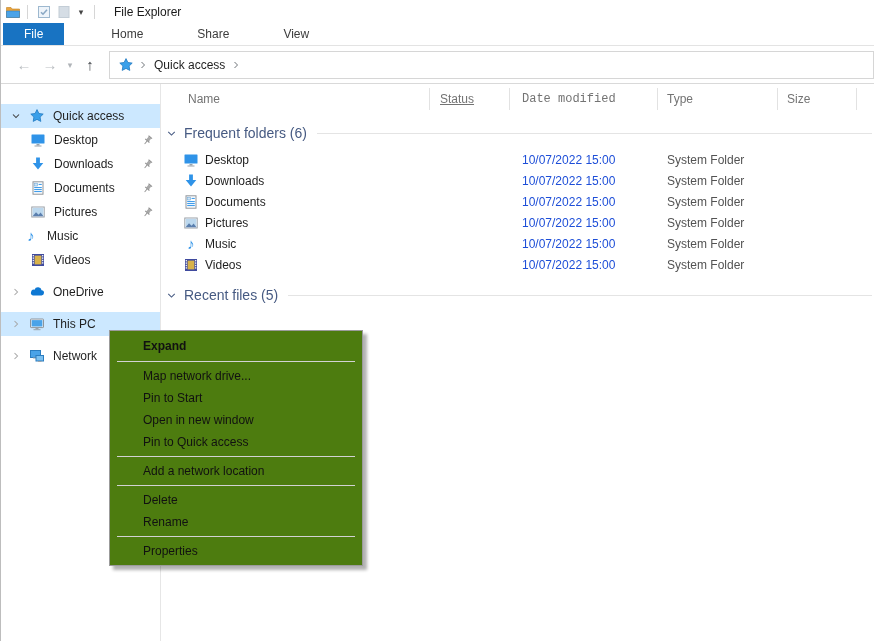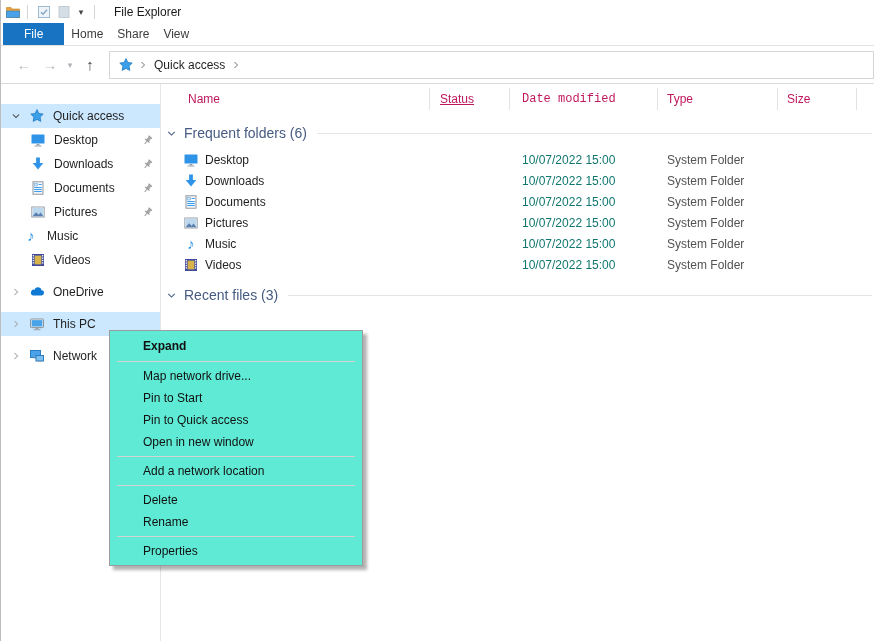--- a/index.html
+++ b/index.html
@@ -9,21 +9,21 @@
     border-left:1px solid #bdbdbd;box-sizing:border-box;
   }
   
   .titlebar{height:23px;display:flex;align-items:center;padding-left:4px;}
   .titlebar .icon16{width:16px;height:16px;flex:0 0 auto;}
   .qat-sep{width:1px;height:14px;background:#d6d6d6;margin:0 6px;}
   .qat-btn{display:flex;align-items:center;justify-content:center;width:20px;height:20px;}
   .qat-dd{font-size:9px;color:#444;width:14px;text-align:center;}
   .title-text{margin-left:13px;color:#1a1a1a;}
   
-  .tabs{display:flex;height:22px;border-bottom:1px solid #e3e3e3;align-items:stretch;}
+  .tabs{display:flex;height:22px;border-bottom:1px solid #e3e3e3;align-items:stretch;gap:40px;}
   .tab{line-height:22px;padding:0 7px;color:#3c3c3c;cursor:default;}
   .tab.file{background:#1873c2;color:#fff;padding:0 21px;margin-left:2px;}
   
   .addressbar{height:37px;display:flex;align-items:center;border-bottom:1px solid #d9d9d9;}
   .nav-arrows{display:flex;align-items:center;gap:0;padding-left:10px;}
   .nav-arrow{width:26px;text-align:center;font-size:15px;color:#b9bdc1;}
   .nav-arrow.enabled{color:#45494d;}
   .nav-dd{width:14px;text-align:center;font-size:9px;color:#b0b4b8;}
   .address-box{flex:1;height:26px;margin-left:6px;border:1px solid #d6d6d6;display:flex;align-items:center;padding-left:8px;background:#fff;}
   .bc-chev{width:12px;height:12px;margin:0 3px;}
@@ -36,41 +36,41 @@
   .nav-row .icon16{margin-left:7px;}
   .nav-row.child{padding-left:22px;}
   .nav-row .lbl{margin-left:8px;white-space:nowrap;}
   .nav-row.selected{background:#cce8ff;}
   .pin{position:absolute;right:6px;width:13px;height:13px;}
   .section-gap{height:8px;}
   .icon16{width:16px;height:16px;display:inline-block;}
   .glyph-note{color:#2f93e8;font-size:15px;width:16px;text-align:center;line-height:16px;}
   
   .main{flex:1;position:relative;}
-  .colheaders{display:flex;height:30px;align-items:center;color:#be185d;}
+  .colheaders{display:flex;height:30px;align-items:center;color:#737373;}
   .colheaders .cell{height:22px;line-height:22px;border-right:1px solid #e2e2e2;box-sizing:border-box;}
   .ch-name{width:269px;padding-left:27px;}
   .ch-status{width:80px;padding-left:10px;text-decoration:underline;}
   .ch-date{width:148px;padding-left:12px;font-family:Liberation Mono, monospace;}
   .ch-type{width:120px;padding-left:9px;}
   .ch-size{width:79px;padding-left:9px;}
   .group-header{display:flex;align-items:center;height:22px;margin-top:8px;color:#465a82;font-size:14px;}
   .group-header .chev{width:13px;height:13px;margin-left:4px;margin-right:6px;}
   .group-header .rule{flex:1;height:1px;background:#e4e4e4;margin-left:10px;margin-right:2px;}
   .rows{margin-top:5px;}
   .file-row{display:flex;height:21px;align-items:center;}
   .cell-name{width:269px;display:flex;align-items:center;padding-left:22px;box-sizing:border-box;}
   .cell-name .lbl{margin-left:6px;}
   .cell-status{width:80px;}
-  .cell-date{width:148px;padding-left:12px;box-sizing:border-box;color:#0f766e;}
+  .cell-date{width:148px;padding-left:12px;box-sizing:border-box;color:#1d4ed8;}
   .cell-type{width:120px;padding-left:9px;box-sizing:border-box;color:#535353;}
   
   .context-menu{
     position:absolute;left:108px;top:330px;width:254px;box-sizing:border-box;
-    background:#5eead4;border:1px solid #9b9b9b;box-shadow:4px 4px 3px rgba(0,0,0,.3);
+    background:#4d7c0f;border:1px solid #9b9b9b;box-shadow:4px 4px 3px rgba(0,0,0,.3);
     padding:3px 0;
   }
   .menu-item{height:22px;line-height:22px;padding-left:33px;color:#111;}
   .menu-item.bold{font-weight:bold;height:24px;line-height:24px;}
   .menu-sep{height:1px;background:#d2d2d2;margin:3px 7px;}
 </style>
 </head>
 <body>
 
 <svg width="0" height="0" style="position:absolute">
@@ -385,33 +385,33 @@
           <div class="cell-status"></div>
           <div class="cell-date">10/07/2022 15:00</div>
           <div class="cell-type">System Folder</div>
         </div>
       </div>
 
       <div class="group-header" style="margin-top:9px;">
         <svg class="chev">
             <use href="#i-chev-down-blue"></use>
           </svg>
-        <span>Recent files (3)</span>
+        <span>Recent files (5)</span>
         <span class="rule"></span>
       </div>
     </div>
   </div>
 
   <div class="context-menu">
     <div class="menu-item bold">Expand</div>
     <div class="menu-sep"></div>
     <div class="menu-item">Map network drive...</div>
     <div class="menu-item">Pin to Start</div>
+    <div class="menu-item">Open in new window</div>
     <div class="menu-item">Pin to Quick access</div>
-    <div class="menu-item">Open in new window</div>
     <div class="menu-sep"></div>
     <div class="menu-item">Add a network location</div>
     <div class="menu-sep"></div>
     <div class="menu-item">Delete</div>
     <div class="menu-item">Rename</div>
     <div class="menu-sep"></div>
     <div class="menu-item">Properties</div>
   </div>
 
 </div>

